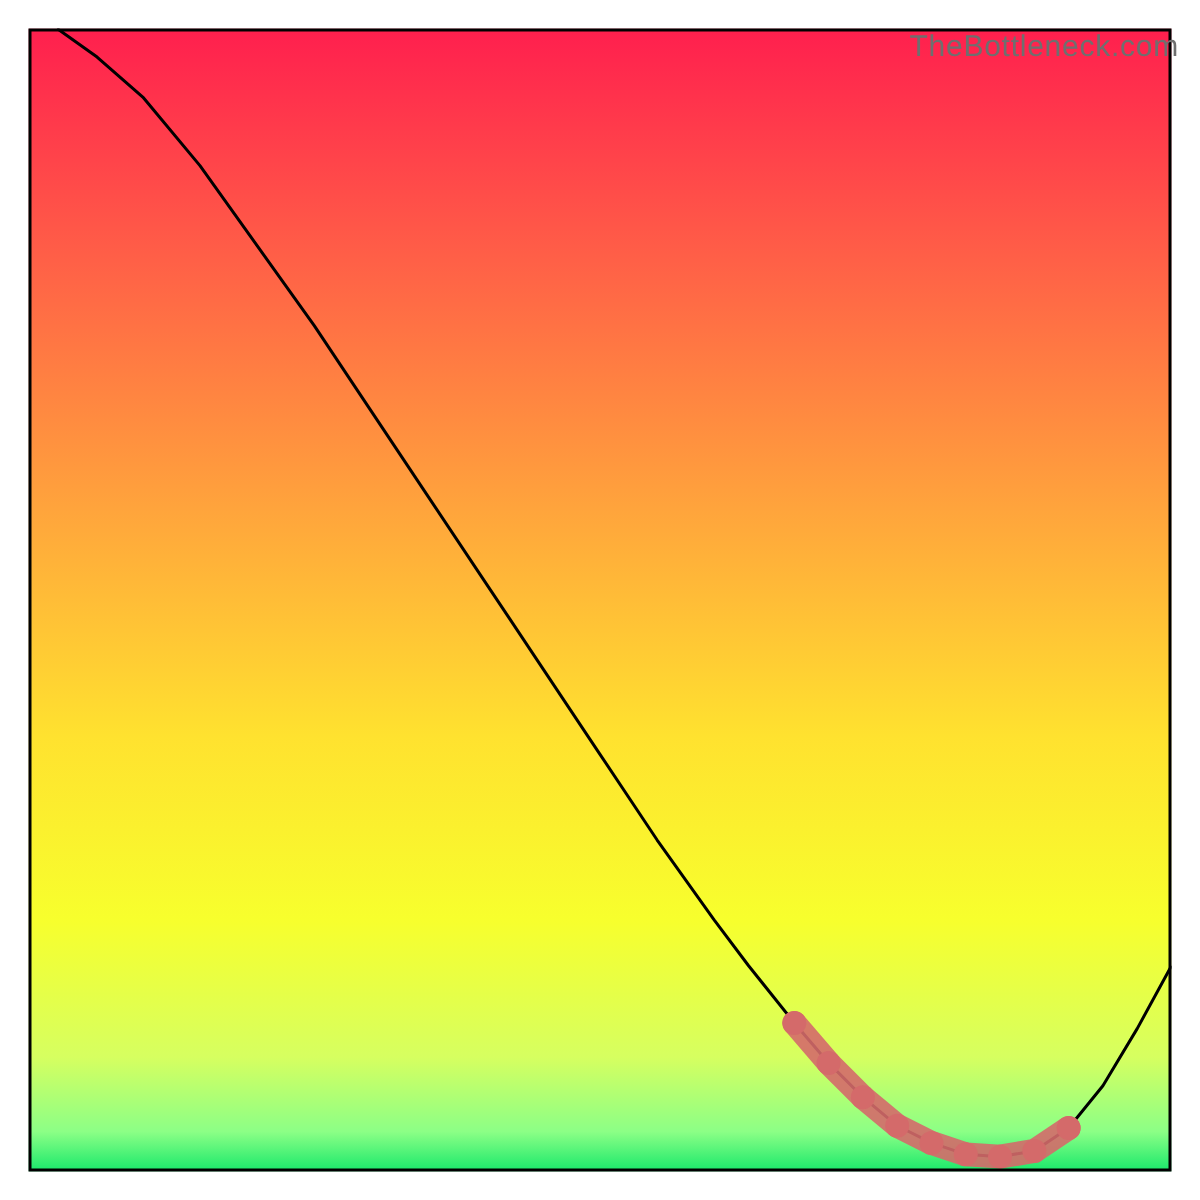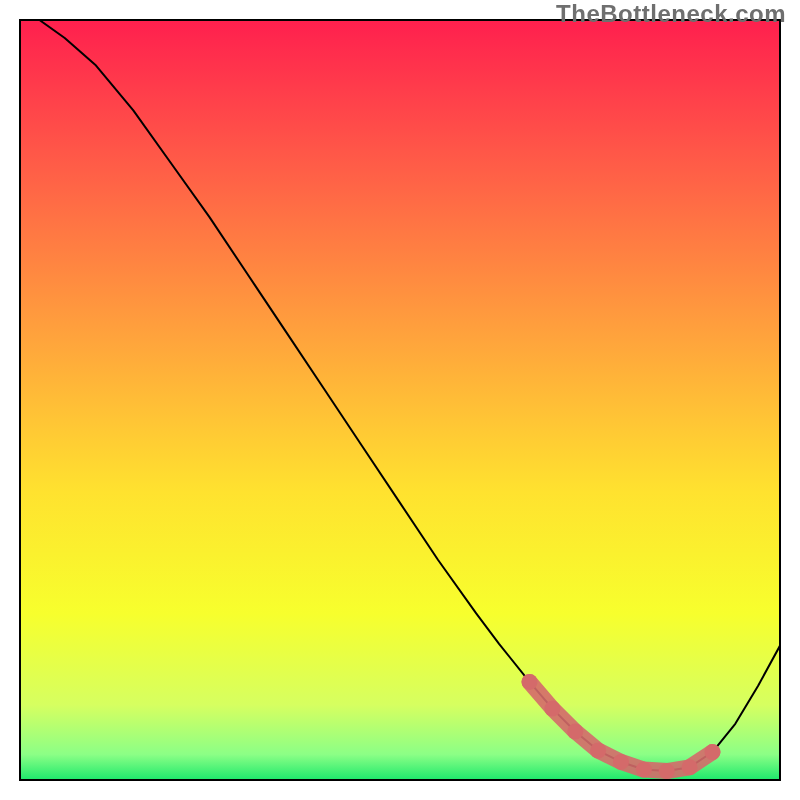--- a/index.html
+++ b/index.html
@@ -11,24 +11,24 @@
     font-family: Arial, Helvetica, sans-serif;
     background: #ffffff;
   }
   .wrap {
     position: relative;
     width: 800px;
     height: 800px;
   }
   .watermark {
     position: absolute;
-    top: 0;
+    top: 20px;
     right: 14px;
-    font-size: 24px;
-    font-weight: 700;
+    font-size: 20px;
+    font-weight: 400;
     color: #6f6f6f;
     letter-spacing: 0.5px;
     z-index: 10;
     user-select: none;
   }
   .plot {
     position: absolute;
     left: 19px;
     top: 19px;
     width: 762px;

